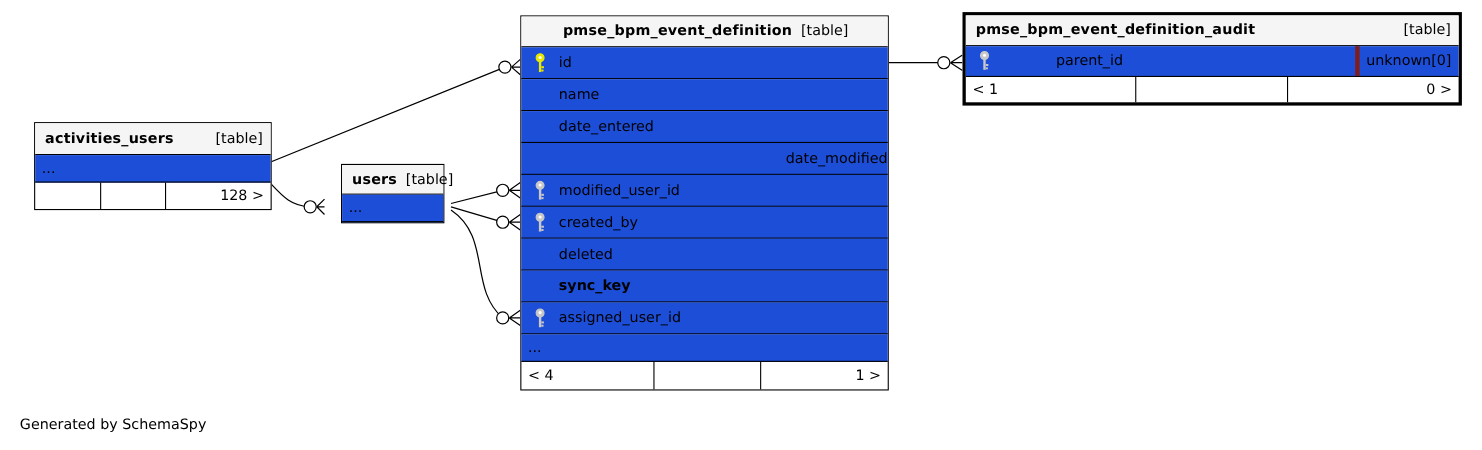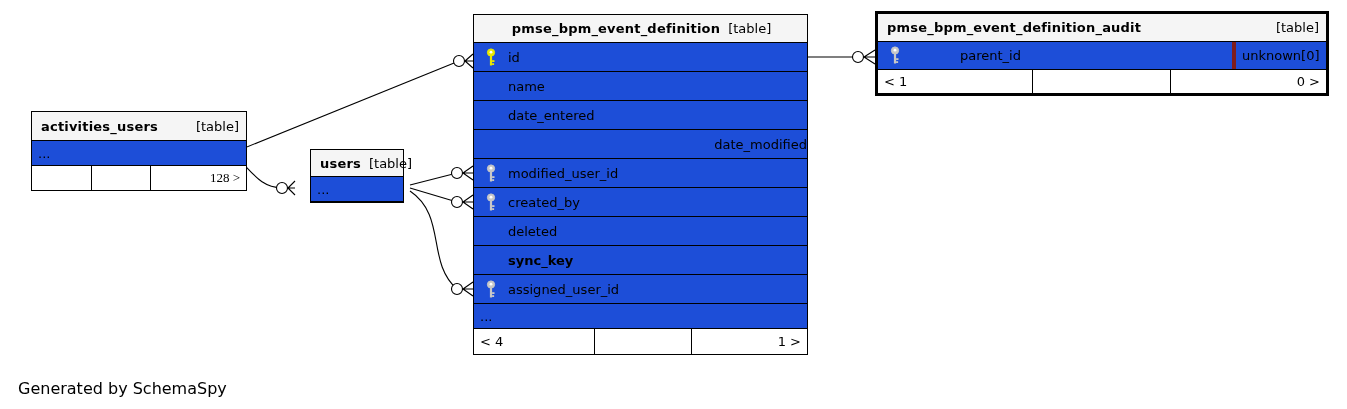--- a/index.html
+++ b/index.html
@@ -30,21 +30,21 @@
     flex:0 0 auto; align-self:stretch; display:flex; align-items:center;
     border-left:4px solid #7f1d1d; padding:0 6px; box-sizing:border-box;
   }
   .box-footer { display:flex; box-sizing:border-box; }
   .box-footer .fcell {
     box-sizing:border-box; display:flex; align-items:center;
     padding:0 6px; border-right:1px solid #000; overflow:hidden; white-space:nowrap;
   }
   .box-footer .fcell:last-child { border-right:none; justify-content:flex-end; }
   .box-footer .fcell:first-child { justify-content:flex-start; }
-  .generated-note { position:absolute; left:18px; top:379px; font-size:16px; z-index:2; }
+  .generated-note { position:absolute; left:18px; top:379px; font-size:13px; z-index:2; }
 </style>
 </head>
 <body>
 
 <div class="canvas">
 
   <svg class="connectors" width="1347" height="409">
     <g stroke="#000000" stroke-width="1.1" fill="none">
       <path d="M232,153 L459,61"></path>
       <path d="M232,153 C252,170 258,187 282,188"></path>
@@ -76,21 +76,21 @@
       <span class="ttype">[table]</span>
     </div>
     <div>
         <div class="row dots" style="height: 25px;">
           <span>...</span>
         </div>
       </div>
     <div class="box-footer" style="height:24px;">
         <div class="fcell" style="flex: 0 0 60px;"></div>
         <div class="fcell" style="flex: 0 0 59px;"></div>
-        <div class="fcell" style="flex: 1 1 auto; font-family: Liberation Serif, serif;">128 &gt;</div>
+        <div class="fcell" style="flex: 1 1 auto;">128 &gt;</div>
       </div>
   </div>
 
   <div class="table-box" style="left:310px; top:149px; width:94px;">
     <div class="box-header" style="height:27px;">
       <span class="tname">users</span>
       <span class="ttype">[table]</span>
     </div>
     <div>
         <div class="row dots" style="height: 25px;">

